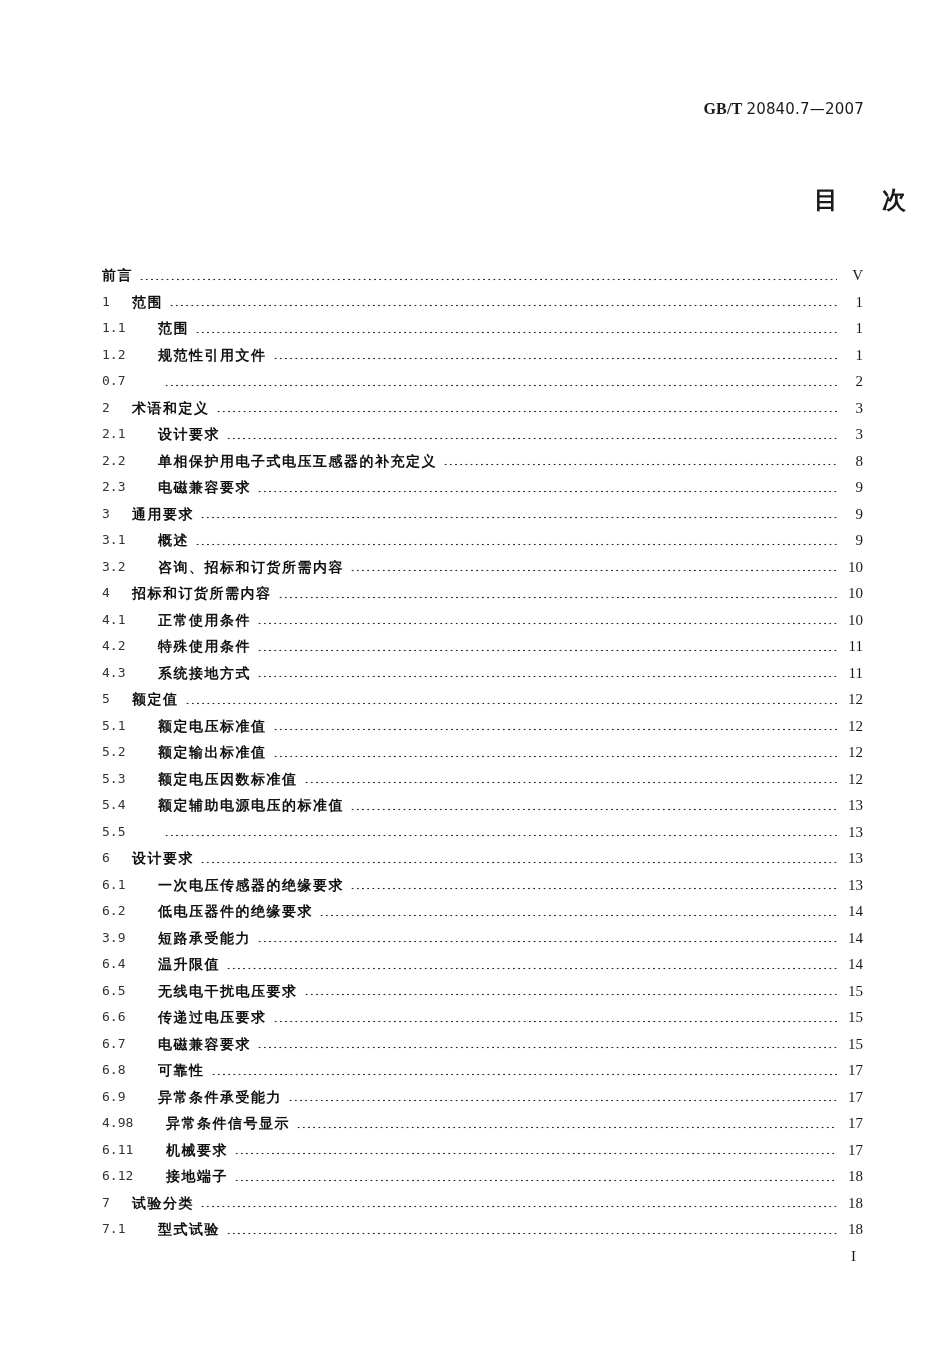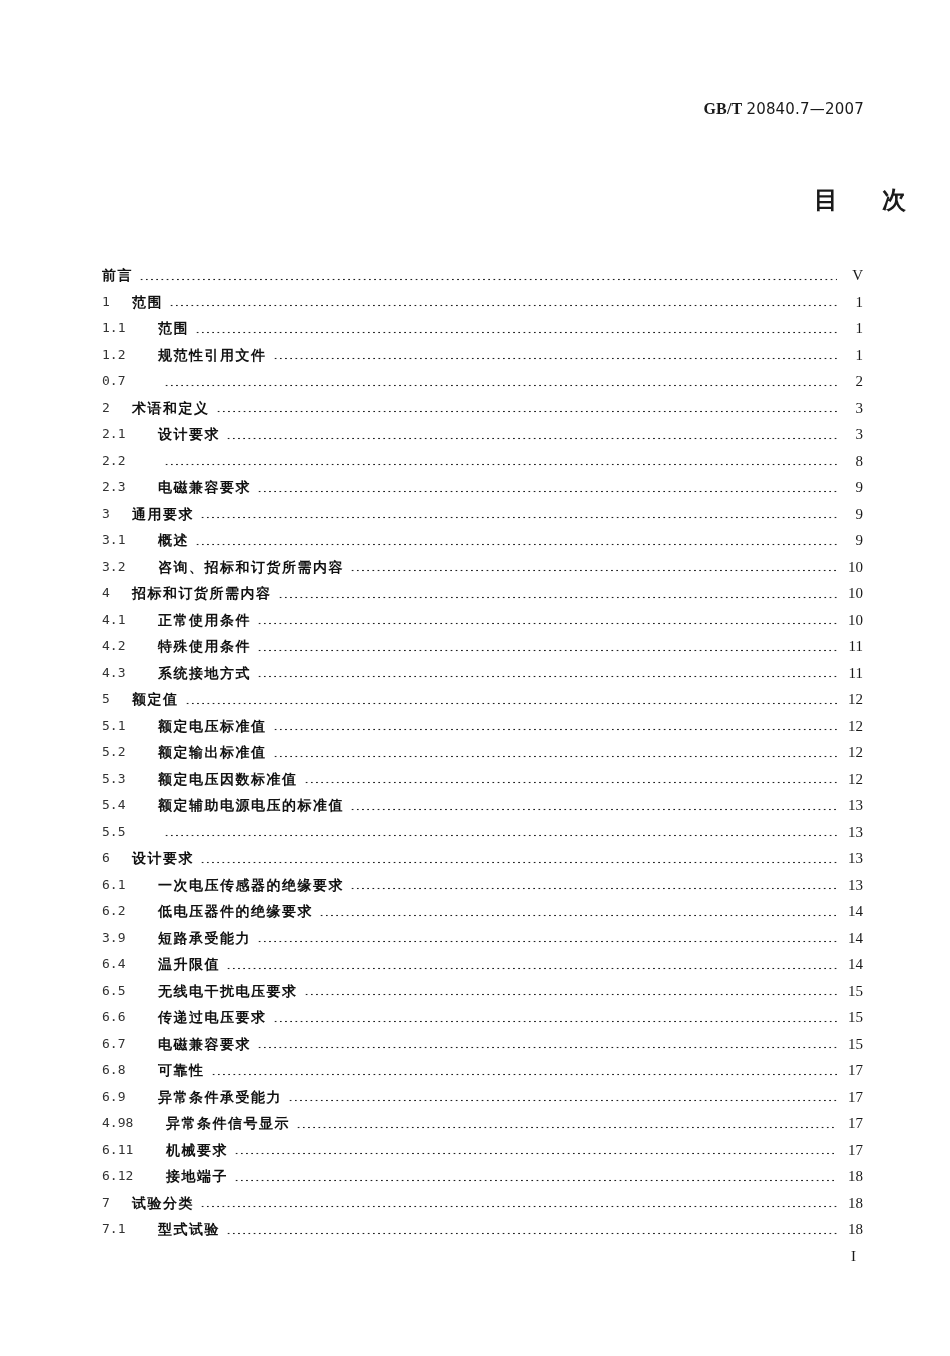--- a/index.html
+++ b/index.html
@@ -93,20 +93,21 @@
       <span class="pg">3</span>
     </div>
     <div class="row">
       <span class="no lv2">2.1</span>
       <span class="txt">设计要求</span>
       <span class="dots"></span>
       <span class="pg">3</span>
     </div>
     <div class="row">
       <span class="no lv2">2.2</span>
+      <span class="txt">单相保护用电子式电压互感器的补充定义</span>
       <span class="dots"></span>
       <span class="pg">8</span>
     </div>
     <div class="row">
       <span class="no lv2">2.3</span>
       <span class="txt">电磁兼容要求</span>
       <span class="dots"></span>
       <span class="pg">9</span>
     </div>
     <div class="row">

